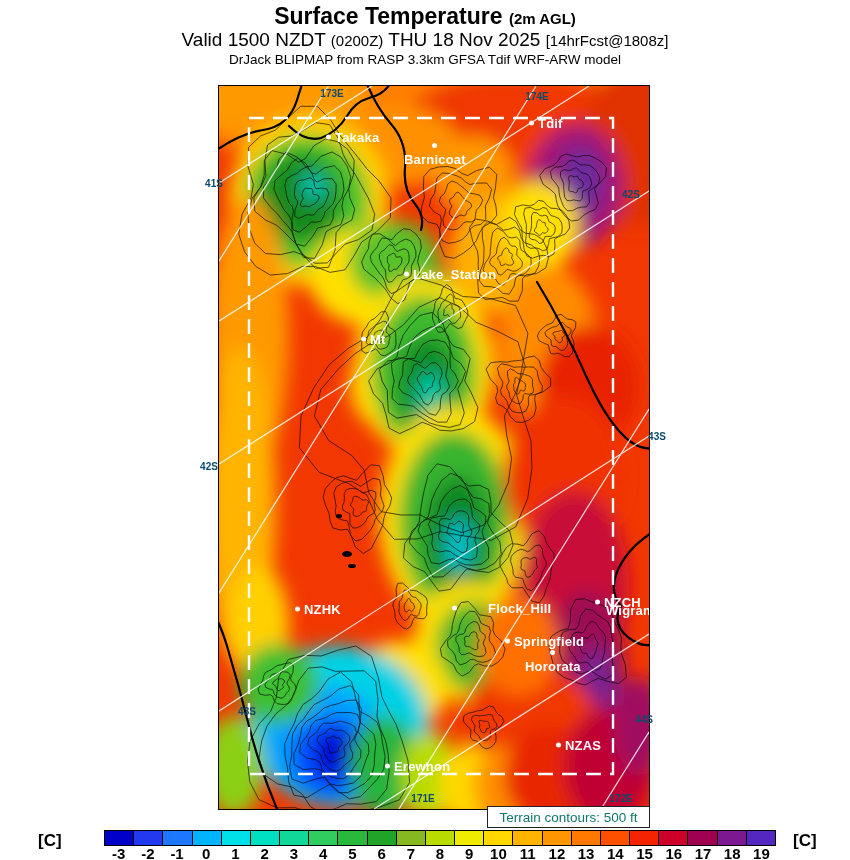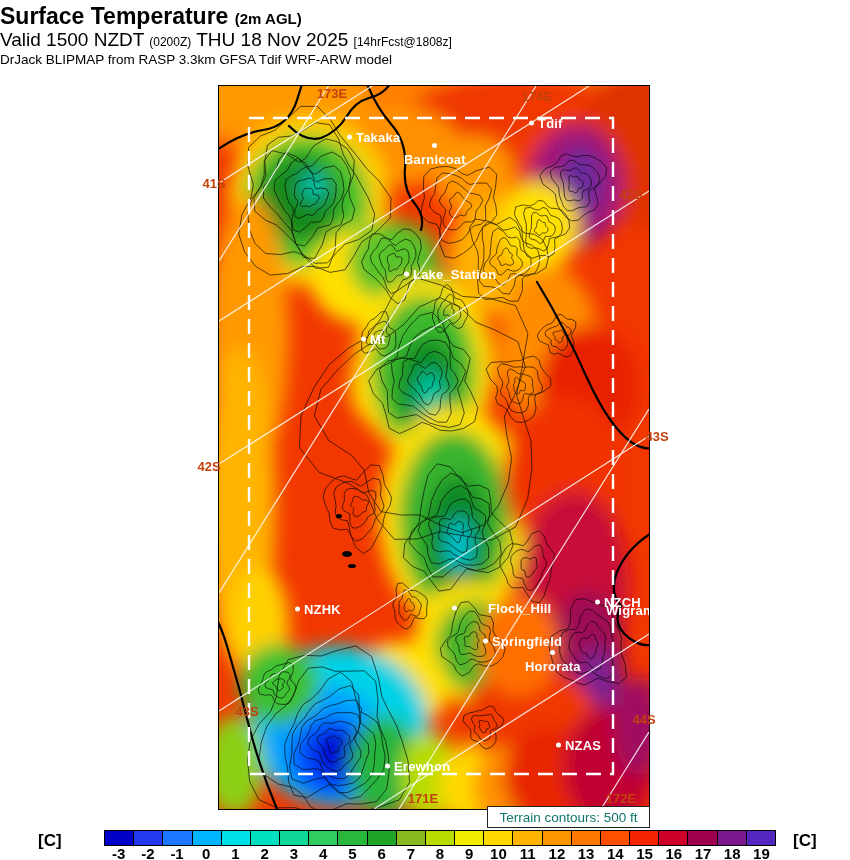--- a/index.html
+++ b/index.html
@@ -1,31 +1,31 @@
 <!DOCTYPE html>
 <html><head>
 <meta charset="utf-8">
 <style>
   html,body{margin:0;padding:0;background:#fff;}
   body{width:850px;height:860px;position:relative;font-family:"Liberation Sans",sans-serif;overflow:hidden;}
 
   
-  .hdr{position:absolute;left:0;width:850px;text-align:left;color:#000;white-space:nowrap;}
+  .hdr{position:absolute;left:0;width:850px;text-align:center;color:#000;white-space:nowrap;}
   .hdr1{top:3px;font-size:23px;font-weight:bold;}
   .hdr1 .note{font-size:15px;font-weight:bold;}
   .hdr2{top:29px;font-size:19px;font-weight:normal;}
-  .hdr2 .small{font-size:12px;}
+  .hdr2 .small{font-size:15px;}
   .hdr3{top:52px;font-size:13.5px;}
 
   
   #map{position:absolute;left:218px;top:85px;width:430px;height:723px;border:1px solid #000;overflow:hidden;background:#f23800;}
   #field{position:absolute;left:0;top:0;}
   .station{position:absolute;display:flex;align-items:center;gap:4px;color:#fff;font-size:13px;font-weight:bold;transform:translate(0,-50%);letter-spacing:.2px;white-space:nowrap;}
   .station .dot{width:5px;height:5px;border-radius:50%;background:#fff;flex:0 0 auto;}
-  .coordlab{position:absolute;transform:translate(-50%,-50%);color:#c2410c;font-size:13px;font-weight:bold;white-space:nowrap;z-index:5;}
+  .coordlab{position:absolute;transform:translate(-50%,-50%);color:#0c4a6e;font-size:10px;font-weight:bold;white-space:nowrap;z-index:5;}
 
   
   #terrain-box{position:absolute;left:487px;top:806px;width:161px;height:20px;background:#fff;border:1.5px solid #222;display:flex;align-items:center;justify-content:center;font-size:13.5px;color:#0f766e;z-index:6;}
 
   
   #cbar-cells{position:absolute;left:104px;top:830px;width:672px;height:16px;display:flex;border:1px solid #000;box-sizing:border-box;}
   #cbar-cells .cell{flex:1 1 0;border-right:1px solid #000;}
   #cbar-cells .cell:last-child{border-right:none;}
   #cbar-ticks{position:absolute;left:104px;top:845px;width:672px;display:flex;}
   #cbar-ticks .tick{flex:1 1 0;text-align:center;font-size:15px;font-weight:bold;color:#000;}
@@ -220,21 +220,21 @@
         <line x1="0" y1="625" x2="430" y2="350"></line>
         <line x1="155" y1="723" x2="430" y2="548"></line>
         <line x1="0" y1="175" x2="115" y2="-9"></line>
         <line x1="180" y1="723" x2="430" y2="323"></line>
         <line x1="382" y1="723" x2="430" y2="646"></line>
         <line x1="0" y1="507" x2="317" y2="0"></line>
       </g>
     <rect x="30" y="32" width="364" height="656" fill="none" stroke="#fff" stroke-width="2.4" stroke-dasharray="15 9"></rect>
   </svg>
   <div id="stations">
-      <div class="station" style="left: 107px; top: 51px; padding-left: 21px;">
+      <div class="station" style="left: 107px; top: 51px;">
         <span class="dot"></span>
         <span>Takaka</span>
       </div>
       <div class="station" style="left: 185px; top: 69px; flex-direction: column;">
         <span class="dot"></span>
         <span>Barnicoat</span>
       </div>
       <div class="station" style="left: 310px; top: 37px;">
         <span class="dot"></span>
         <span>Tdif</span>
@@ -255,21 +255,21 @@
         <span class="dot"></span>
         <span>Flock_Hill</span>
       </div>
       <div class="station" style="left: 376px; top: 516px;">
         <span class="dot"></span>
         <span>NZCH</span>
       </div>
       <div class="station" style="left: 387px; top: 524px;">
         <span>Wigram</span>
       </div>
-      <div class="station" style="left: 264px; top: 555px; text-align: right;">
+      <div class="station" style="left: 286px; top: 555px; text-align: right;">
         <span class="dot"></span>
         <span>Springfield</span>
       </div>
       <div class="station" style="left: 306px; top: 576px; flex-direction: column;">
         <span class="dot"></span>
         <span>Hororata</span>
       </div>
       <div class="station" style="left: 337px; top: 659px;">
         <span class="dot"></span>
         <span>NZAS</span>

